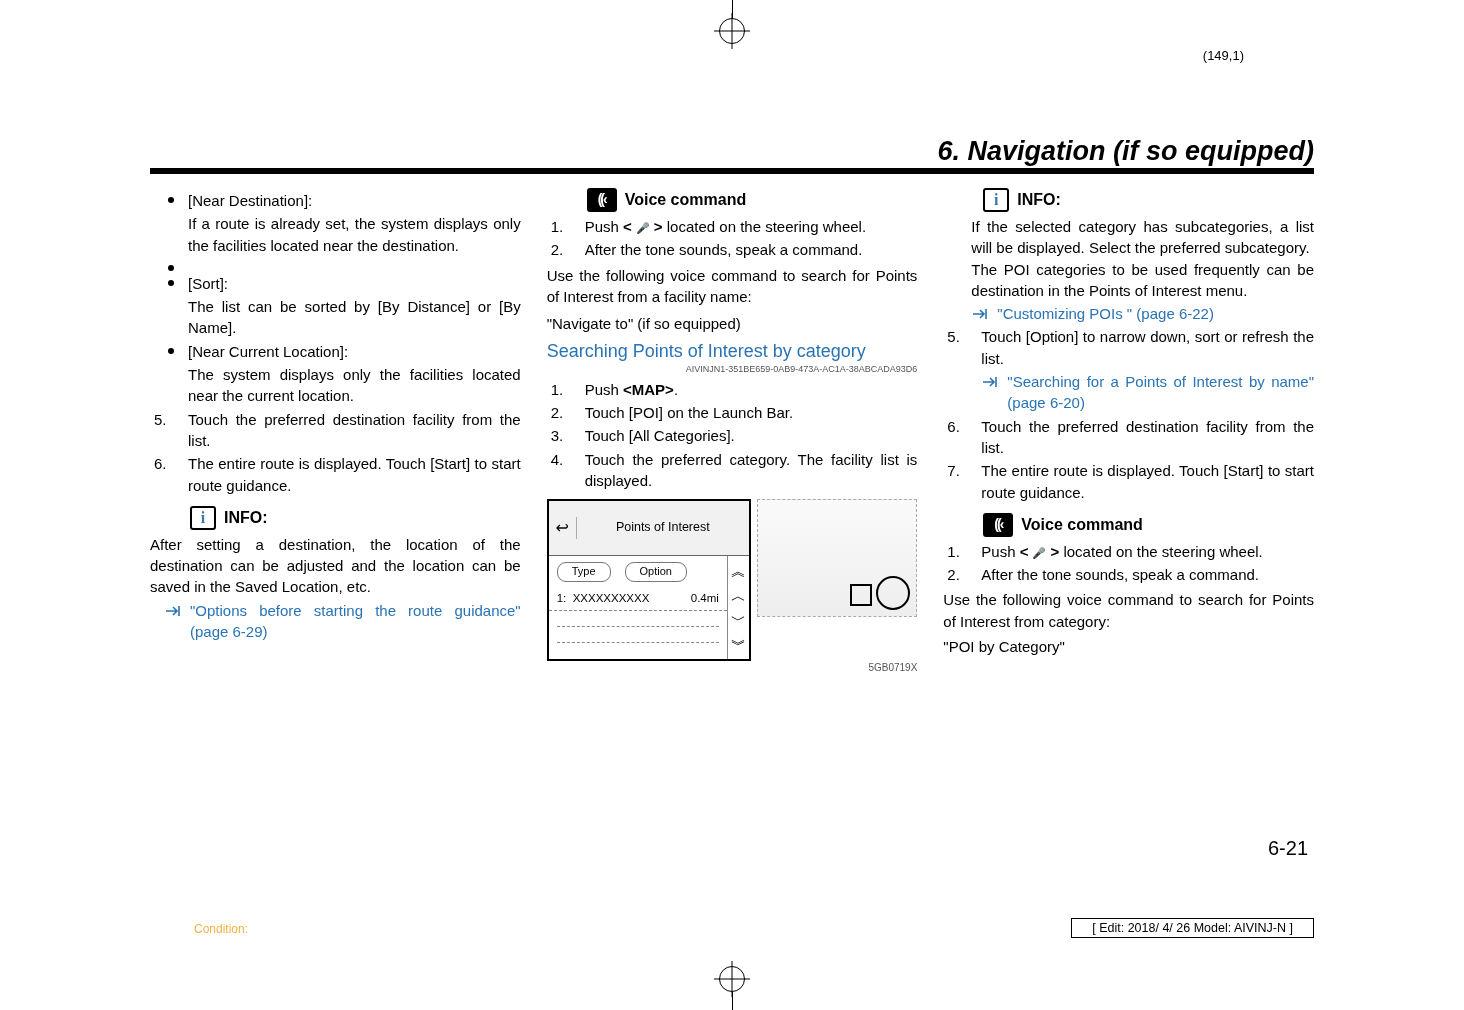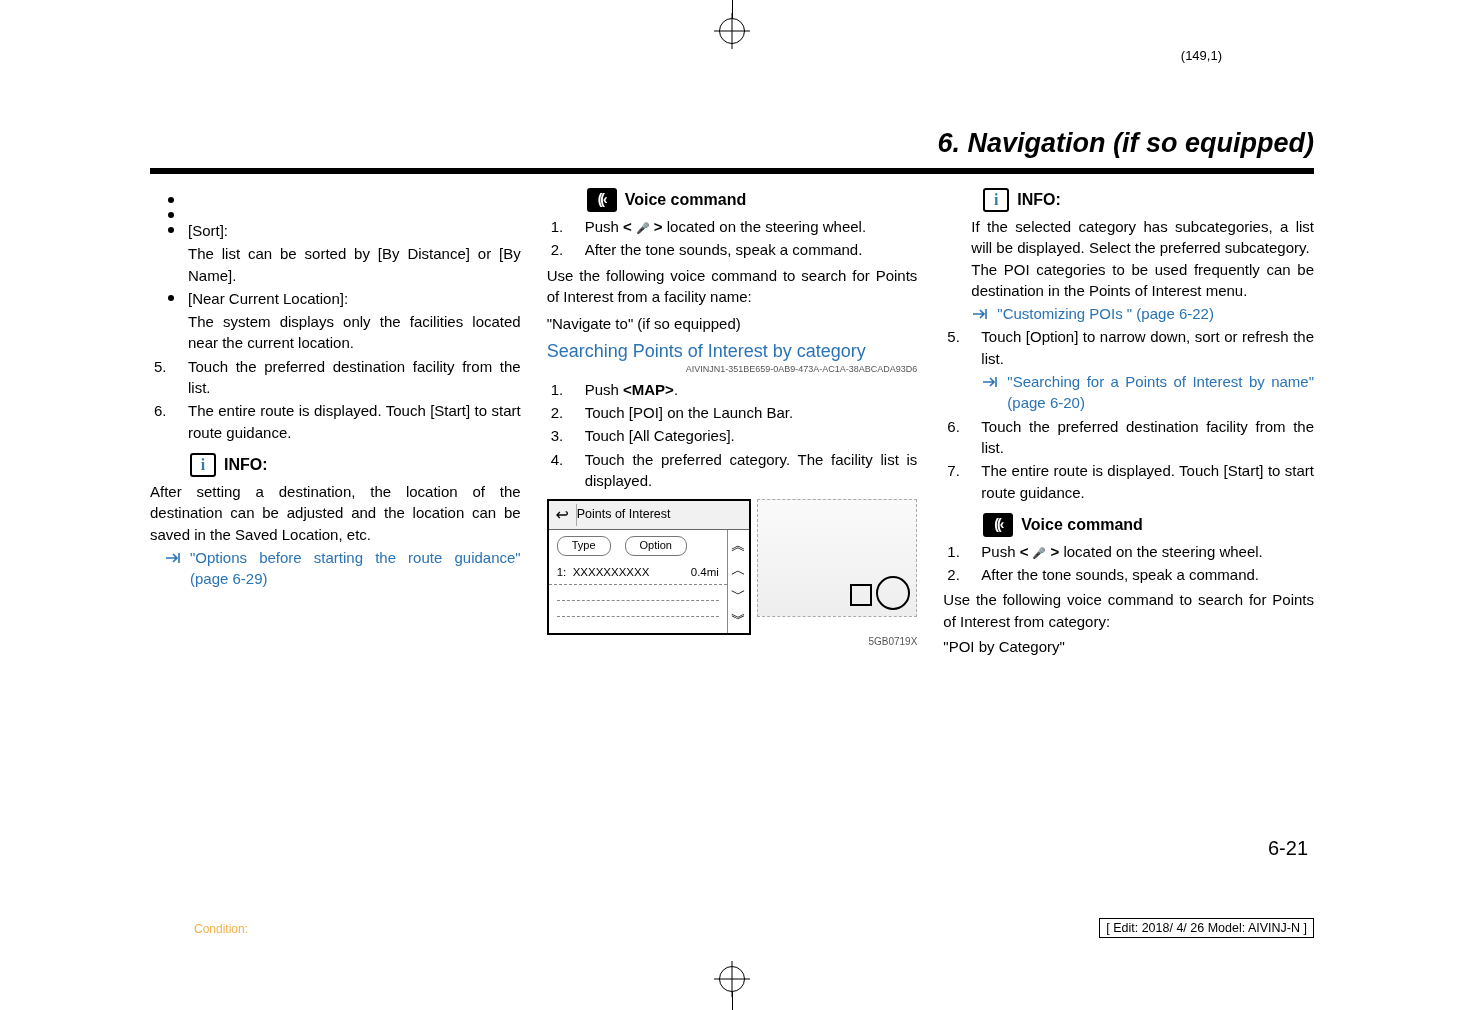--- a/index.html
+++ b/index.html
@@ -12,22 +12,22 @@
       position: relative;
       overflow: hidden;
     }
     .crop-mark-top { position: absolute; top: 0; left: 50%; transform: translateX(-50%); display: flex; flex-direction: column; align-items: center; }
     .crop-mark-bottom { position: absolute; bottom: 0; left: 50%; transform: translateX(-50%); display: flex; flex-direction: column; align-items: center; }
     .crop-stem { width: 1px; height: 18px; background: #000; }
     .crop-circle { width: 26px; height: 26px; border: 1px solid #000; border-radius: 50%; position: relative; }
     .crop-circle::before, .crop-circle::after { content: ""; position: absolute; background:#000; }
     .crop-circle::before { left: -6px; right: -6px; top: 50%; height: 1px; transform: translateY(-50%); }
     .crop-circle::after  { top: -6px; bottom: -6px; left: 50%; width: 1px; transform: translateX(-50%); }
-    .pgnum-top { position:absolute; top:48px; right:242px; font-size:13px; }
-    .section-header { position:absolute; top:128px; right:150px; font-weight:bold; font-size:27px; font-style:italic; }
+    .pgnum-top { position:absolute; top:48px; right:220px; font-size:13px; }
+    .section-header { position:absolute; top:136px; right:150px; font-weight:bold; font-size:27px; font-style:italic; }
     .section-rule { position:absolute; top:168px; left:150px; right:150px; height:6px; background:#000; }
     .columns {
       position:absolute; top:188px; left:150px; right:150px; bottom:150px;
       display:flex; gap:26px;
     }
     .col { flex:1; font-size:15px; line-height:1.42; text-align:justify; }
     .bullet-row { display:flex; gap:14px; margin:2px 0; }
     .dot { width:6px; height:6px; border-radius:50%; background:#000; margin-top:7px; flex:none; margin-left:18px; }
     .bullet-body { flex:1; }
     .ol-row { display:flex; gap:10px; margin:2px 0; }
@@ -43,35 +43,35 @@
     .link { color:#2a73b5; }
     .hand-icon { display:inline-block; width:20px; text-align:center; }
     .hand-icon svg { vertical-align:-2px; }
     .subheading { color:#2a73b5; font-size:18px; margin-top:6px; line-height:1.25;}
     .guid { font-size:9px; color:#555; text-align:right; margin-bottom:3px;}
     .poi-image { margin:8px auto 0; width:100%; }
     .poi-image .frame { display:flex; gap:6px; align-items:flex-start; }
     .poi-left { border:2px solid #000; width:56%; }
     .poi-titlebar { display:flex; align-items:center; border-bottom:1px solid #666; background:#f1f1f1; font-size:12.5px; }
     .poi-back { width:28px; text-align:center; font-size:16px; border-right:1px solid #aaa;}
-    .poi-title { flex:1; text-align:left; padding:5px 0;}
+    .poi-title { flex:1; text-align:center; padding:18px 0;}
     .poi-body { display:flex; }
     .poi-list { flex:1; }
     .poi-pills { display:flex; gap:14px; padding:6px 8px; }
     .pill { border:1px solid #777; border-radius:9px; padding:1px 14px; font-size:11px; background:#fff;}
     .poi-row1 { display:flex; justify-content:space-between; padding:2px 8px 4px; font-size:11.5px; border-bottom:1px dashed #888;}
     .poi-blank { height:16px; border-bottom:1px dashed #888; margin:0 8px;}
     .poi-scroll { width:22px; border-left:1px solid #888; display:flex; flex-direction:column; justify-content:space-between; align-items:center; padding:4px 0;}
     .poi-right { width:44%; height:118px; border:1px dashed #aaa; position:relative; background:linear-gradient(180deg,#fafafa,#eee); display:flex; align-items:flex-end; justify-content:flex-end; }
     .poi-circle { width:34px; height:34px; border:2px solid #000; border-radius:50%; margin:6px 6px; }
     .poi-sq { width:22px; height:22px; border:2px solid #000; position:absolute; right:44px; bottom:10px; }
     .img-label { font-size:10px; color:#555; text-align:right; }
     .page-no { position:absolute; bottom:150px; right:156px; font-size:20px;}
     .footer-left { position:absolute; bottom:74px; left:150px; font-size:12px; color:#f3b24a;margin-left:44px; }
-    .footer-right { position:absolute; bottom:72px; right:150px; font-size:12.5px; border:1px solid #000; padding:2px 6px;}
+    .footer-right { position:absolute; bottom:72px; right:150px; font-size:12.5px; border:1px solid #000; padding:2px 20px;}
     .justify-last-left { text-align-last:left; }
     .nowrap-bold { font-weight:bold; }
     .mic { font-size:11px; }
   </style>
 </head>
 <body>
 
 <div class="crop-mark-top">
   <div class="crop-stem"></div>
     <div class="crop-circle"></div>
@@ -83,20 +83,24 @@
 
 <div class="pgnum-top">(149,1)</div>
 <div class="section-header">6. Navigation (if so equipped)</div>
 <div class="section-rule"></div>
 
 <div class="columns">
 
   <div class="col">
     <div class="bullet-row">
         <div class="dot"></div>
+      <div class="bullet-body">
+        <div>[Near Destination]:</div>
+        <div class="sub-body justify-last-left">If a route is already set, the system displays only the facilities located near the destination.</div>
+      </div>
       </div>
     <div class="bullet-row">
         <div class="dot"></div>
       </div>
     <div class="bullet-row">
         <div class="dot"></div>
       <div class="bullet-body">
         <div>[Sort]:</div>
         <div class="sub-body justify-last-left">The list can be sorted by [By Distance] or [By Name].</div>
       </div>

